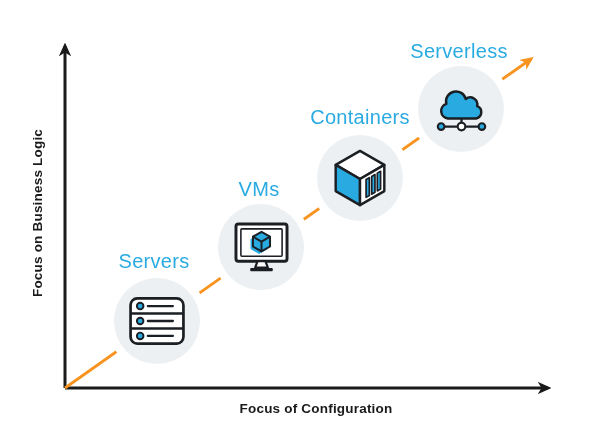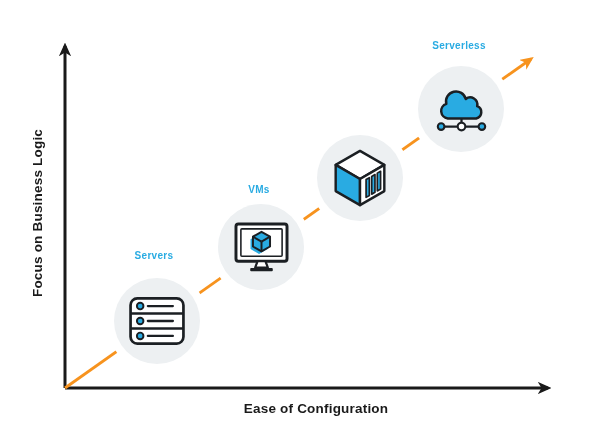--- a/index.html
+++ b/index.html
@@ -19,21 +19,21 @@
   svg.base{position:absolute;left:0;top:0;width:603px;height:435px;}
   .axis-line{stroke:var(--axis-dark);stroke-width:3;fill:none;}
   .trend-line{stroke:var(--trend-arrow-orange);stroke-width:2.8;fill:none;}
   .bubble{
     position:absolute;width:86px;height:86px;border-radius:50%;
     background:var(--bubble-fill);box-shadow:0 0 0 8px var(--bubble-ring);
     display:flex;align-items:center;justify-content:center;
   }
   .stage-label{
     position:absolute;transform:translateX(-50%);
-    font-size:10px;font-weight:bold;letter-spacing:.3px;white-space:nowrap;
+    font-size:20px;font-weight:normal;letter-spacing:.3px;white-space:nowrap;
     color:var(--stage-label-blue);
   }
   .x-axis-label{
     position:absolute;left:316px;top:401px;transform:translateX(-50%);
     font-size:13.5px;font-weight:bold;color:var(--axis-dark);white-space:nowrap;
     letter-spacing:.2px;
   }
   .y-axis-label{
     position:absolute;left:37px;top:213px;
     transform:translate(-50%,-50%) rotate(-90deg);
@@ -75,35 +75,36 @@
       <line x1="2.5" y1="33.8" x2="57.5" y2="33.8" class="st-d" stroke-width="2.4"></line>
       <circle cx="12.5" cy="10.5" r="3.4" class="f-b st-d" stroke-width="2"></circle>
       <circle cx="12.5" cy="26" r="3.4" class="f-b st-d" stroke-width="2"></circle>
       <circle cx="12.5" cy="41.5" r="3.4" class="f-b st-d" stroke-width="2"></circle>
       <line x1="20.5" y1="10.5" x2="46.5" y2="10.5" class="st-d cap-r" stroke-width="2.4"></line>
       <line x1="20.5" y1="26" x2="46.5" y2="26" class="st-d cap-r" stroke-width="2.4"></line>
       <line x1="20.5" y1="41.5" x2="46.5" y2="41.5" class="st-d cap-r" stroke-width="2.4"></line>
     </svg>
   </div>
 
-  <div class="stage-label" style="left:259px;top:184px">VMs</div>
+  <div class="stage-label" style="left:259px;top:178px">VMs</div>
   <div class="bubble" style="left:218px;top:204px">
     <svg width="57" height="53" viewBox="0 0 58 54">
       <rect x="3" y="3" width="52" height="38" rx="2.5" class="f-w st-d" stroke-width="3"></rect>
       <rect x="8" y="8" width="42" height="28" rx="1" class="f-n st-d" stroke-width="1.6"></rect>
       <polygon points="26.5,13.5 35.2,18.5 35.2,28.5 26.5,33.5 17.8,28.5 17.8,18.5" class="f-b" stroke="none"></polygon>
       <polygon points="29,11 37.7,16 37.7,26 29,31 20.3,26 20.3,16" class="f-b st-d" stroke-width="2"></polygon>
       <line x1="29" y1="21" x2="20.3" y2="16" class="st-d" stroke-width="2"></line>
       <line x1="29" y1="21" x2="37.7" y2="16" class="st-d" stroke-width="2"></line>
       <line x1="29" y1="21" x2="29" y2="31" class="st-d" stroke-width="2"></line>
       <polygon points="25,41 33,41 35.5,47.5 22.5,47.5" class="f-w st-d" stroke-width="2.2"></polygon>
       <rect x="17.5" y="47.8" width="23" height="3.4" rx="1" class="f-d" stroke="none"></rect>
     </svg>
   </div>
 
+  <div class="stage-label" style="left:360px;top:106px">Containers</div>
   <div class="bubble" style="left:317px;top:135px">
     <svg width="58" height="60" viewBox="0 0 62 64">
       <polygon points="31,3 57,18 31,33 5,18" class="f-w st-d" stroke-width="2.6"></polygon>
       <polygon points="5,18 31,33 31,61 5,46" class="f-b st-d" stroke-width="2.6"></polygon>
       <polygon points="57,18 31,33 31,61 57,46" class="f-w st-d" stroke-width="2.6"></polygon>
       <polygon points="37.5,33.7 41,31.7 41,50.7 37.5,52.7" class="f-b st-d" stroke-width="1.8"></polygon>
       <polygon points="43.5,30.3 47,28.3 47,47.3 43.5,49.3" class="f-b st-d" stroke-width="1.8"></polygon>
       <polygon points="49.5,26.8 53,24.8 53,43.8 49.5,45.8" class="f-b st-d" stroke-width="1.8"></polygon>
     </svg>
   </div>
@@ -113,16 +114,16 @@
     <svg width="55" height="50" viewBox="0 0 58 52">
       <line x1="29" y1="36" x2="29" y2="44.5" class="st-d" stroke-width="2.4"></line>
       <line x1="7.5" y1="44.5" x2="50.5" y2="44.5" class="st-d" stroke-width="2.4"></line>
       <path d="M14.5,36 A8,8 0 0 1 13,20.5 A10.5,10.5 0 0 1 33.5,15.5 A7.5,7.5 0 0 1 45.5,23 A6.8,6.8 0 0 1 44.5,36 Z" class="f-b st-d" stroke-width="2.6"></path>
       <circle cx="7.5" cy="44.5" r="3.5" class="f-b st-d" stroke-width="2.2"></circle>
       <circle cx="29" cy="44.5" r="4" class="f-w st-d" stroke-width="2.2"></circle>
       <circle cx="50.5" cy="44.5" r="3.5" class="f-b st-d" stroke-width="2.2"></circle>
     </svg>
   </div>
 
-  <div class="x-axis-label">Ease of Configuration</div>
+  <div class="x-axis-label">Focus of Configuration</div>
   <div class="y-axis-label">Focus on Business Logic</div>
 
 </div>
 
 </body></html>

